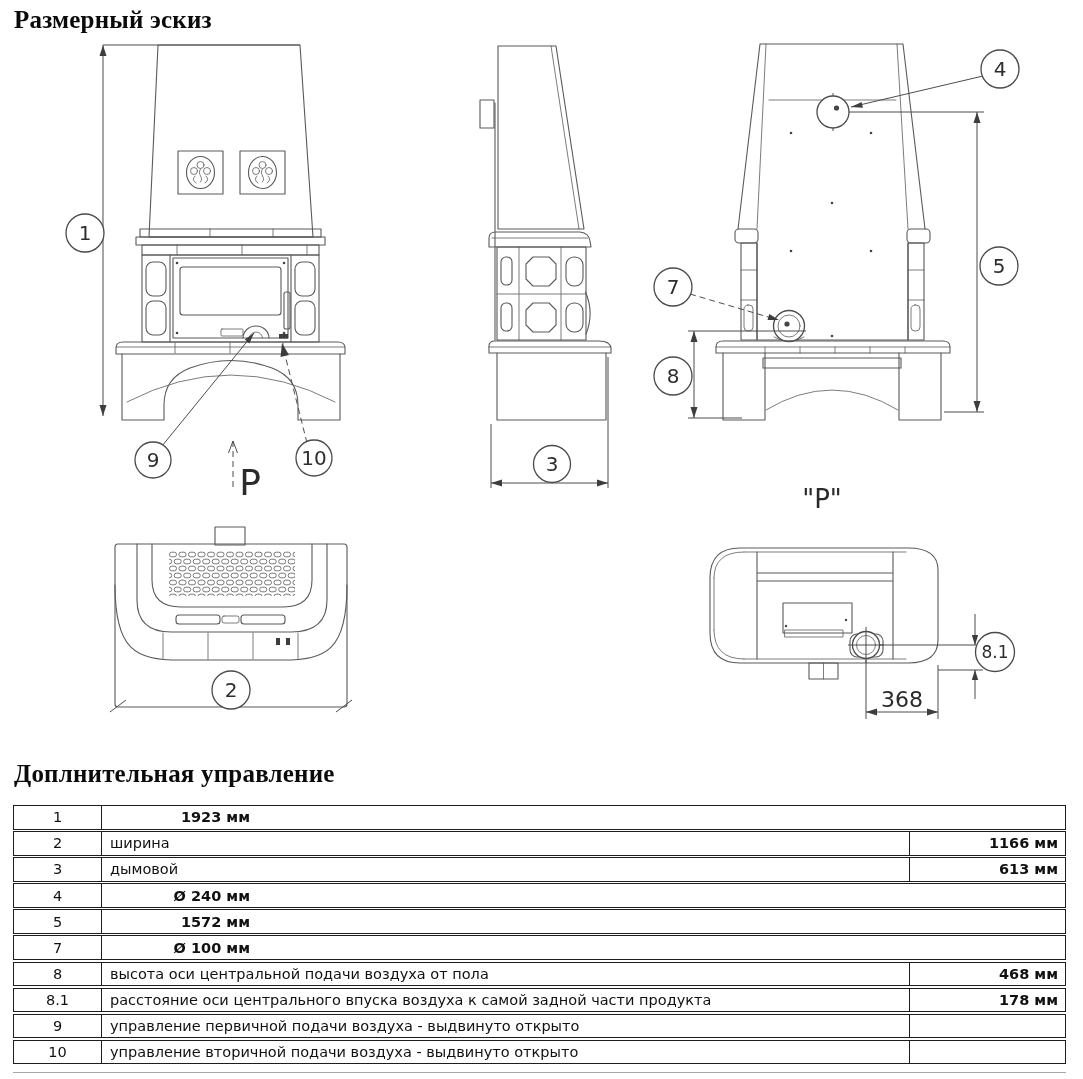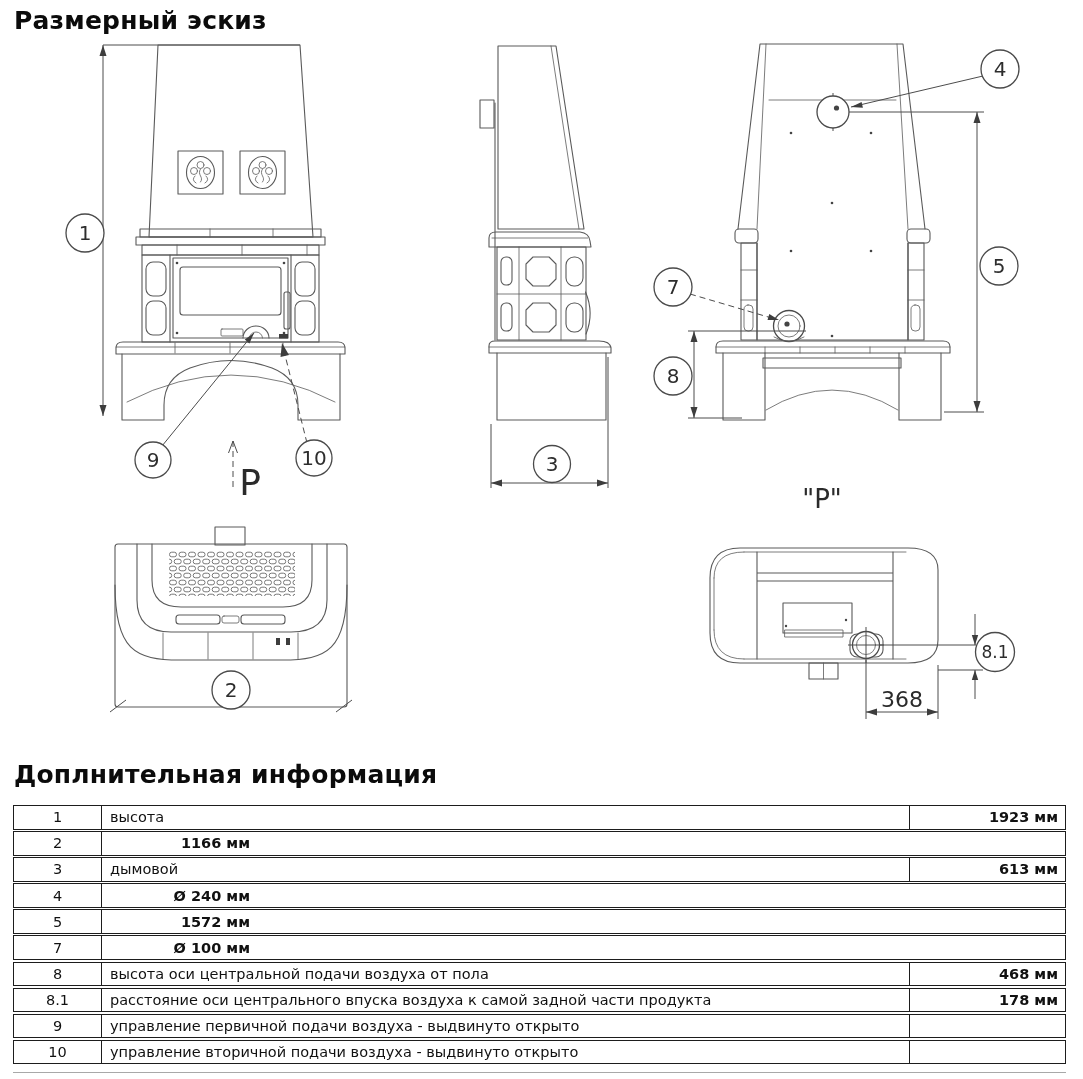--- a/index.html
+++ b/index.html
@@ -1,20 +1,20 @@
 <!DOCTYPE html>
 <html><head>
 <meta charset="utf-8">
 <style>
   html,body{margin:0;padding:0;}
   body{
     width:1083px;height:1079px;position:relative;background:#fff;
     font-family:"DejaVu Sans","Liberation Sans",sans-serif;color:#111;overflow:hidden;
   }
-  .h1{position:absolute;left:14px;font-size:25px;font-weight:bold;color:#0b0b0b;letter-spacing:0.2px;}
+  .h1{position:absolute;left:14px;font-size:25px;font-weight:bold;color:#0b0b0b;letter-spacing:0.2px;font-family:Liberation Serif, serif;}
   #title-drawing{top:6px;}
   #title-info{top:760px;}
   #drawing{position:absolute;left:0;top:0;}
 
   
   .ln{fill:none;stroke:#5a5a5a;stroke-width:1.1;stroke-linecap:round;stroke-linejoin:round;}
   .thin{stroke-width:0.8;}
   .dim{fill:none;stroke:#4c4c4c;stroke-width:1;}
   .dash{stroke-dasharray:6 4;}
   .arr{fill:#3d3d3d;stroke:none;}
@@ -281,30 +281,30 @@
       <text class="cot cot-sm" x="995" y="658">8.1</text>
     </g>
 
     <path class="dim" d="M866,660 V719 M938,665 V719 M866,712 H938"></path>
     <path class="arr" d="M866,712 l11,-3.5 v7 z"></path>
     <path class="arr" d="M938,712 l-11,-3.5 v7 z"></path>
     <text class="lbl" x="902" y="707" font-size="22" text-anchor="middle">368</text>
   </g>
 </svg>
 
-<div class="h1" id="title-info">Доплнительная информация</div>
+<div class="h1" id="title-info">Доплнительная управление</div>
 
 <div id="info-table">
   <div class="t-row">
     <div class="c-num">1</div>
-    <div class="c-desc">высота</div>
     <div class="c-val">1923 мм</div>
   </div>
   <div class="t-row">
     <div class="c-num">2</div>
+    <div class="c-desc">ширина</div>
     <div class="c-val">1166 мм</div>
   </div>
   <div class="t-row">
     <div class="c-num">3</div>
     <div class="c-desc">дымовой</div>
     <div class="c-val">613 мм</div>
   </div>
   <div class="t-row">
     <div class="c-num">4</div>
     <div class="c-val">Ø 240 мм</div>

